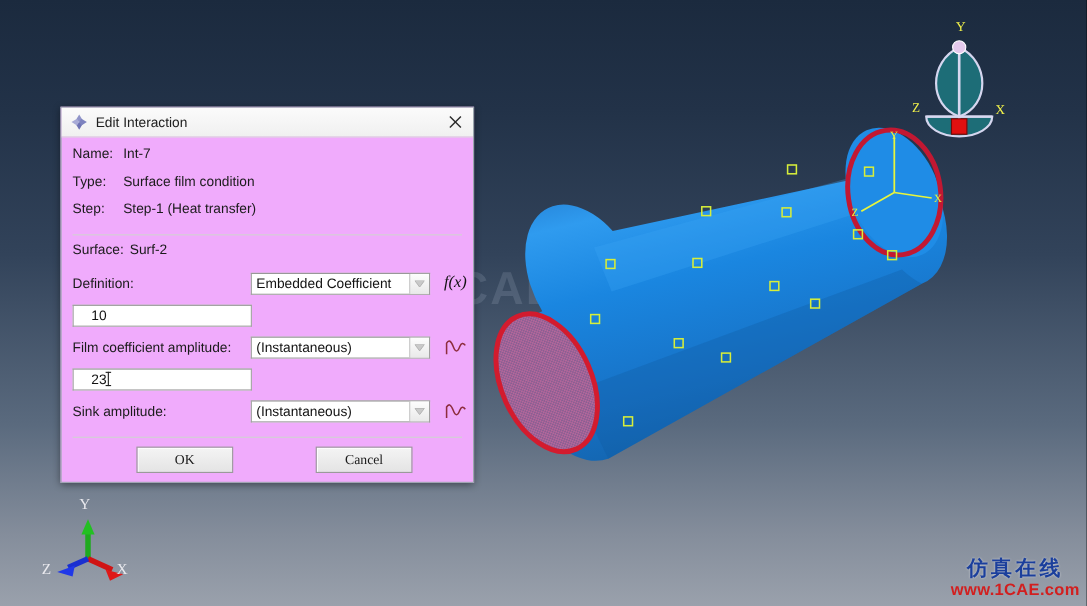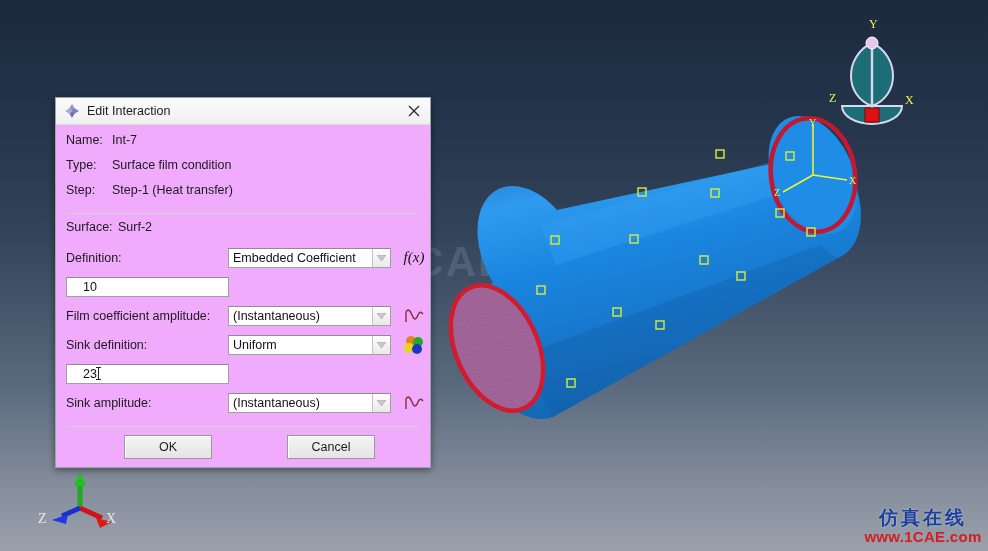--- a/index.html
+++ b/index.html
@@ -272,20 +272,21 @@
     padding: 0 12px;
     background: linear-gradient(to bottom, #f4f4f4, #e4e4e4);
     border: 1px solid #9a9a9a;
     box-shadow: inset 1px 1px 0 #ffffff;
     font-size: 12.5px;
     color: #1b1b1b;
     cursor: pointer;
     display: flex;
     align-items: center;
     justify-content: center;
+    font-family: Liberation Serif, serif;
   }
   #ok-btn { margin-left: 58px; }
   #cancel-btn { margin-left: auto; margin-right: 45px; }
 </style>
 </head>
 <body>
 
 <div id="screen">
 
   <div id="viewport"></div>
@@ -470,39 +471,20 @@
             </svg>
           </span>
         </div>
         <div class="side-icon">
           <svg width="20" height="16" viewBox="0 0 20 16" xmlns="http://www.w3.org/2000/svg">
             <path d="M2,14 L2,4 Q5,-1 8,7 Q11,15 14,7 Q16,2 19,6" fill="none" stroke="#8e2d3e" stroke-width="1.4"></path>
           </svg>
         </div>
       </div>
 
-      <div class="field-row">
-        <div class="field-label">Sink definition:</div>
-        <div class="ctl combo">
-          <span class="cval">Uniform</span>
-          <span class="combo-btn">
-            <svg width="9" height="6" viewBox="0 0 9 6" xmlns="http://www.w3.org/2000/svg">
-              <polygon points="0,0 9,0 4.5,6" fill="#c9c9c9" stroke="#a8a8a8" stroke-width="0.7"></polygon>
-            </svg>
-          </span>
-        </div>
-        <div class="side-icon">
-          <svg width="22" height="20" viewBox="0 0 22 20" xmlns="http://www.w3.org/2000/svg">
-            <circle cx="8" cy="6" r="5" fill="#e8821c"></circle>
-            <circle cx="15" cy="7" r="5" fill="#1faa2a"></circle>
-            <circle cx="6" cy="13" r="5" fill="#e8d41c"></circle>
-            <circle cx="14" cy="14" r="5" fill="#1a35c8"></circle>
-          </svg>
-        </div>
-      </div>
 
       <div class="field-row">
         <div class="ctl text">
           <span>23</span>
           <span class="caret"></span>
         </div>
         <div class="side-icon"></div>
       </div>
 
       <div class="field-row">

